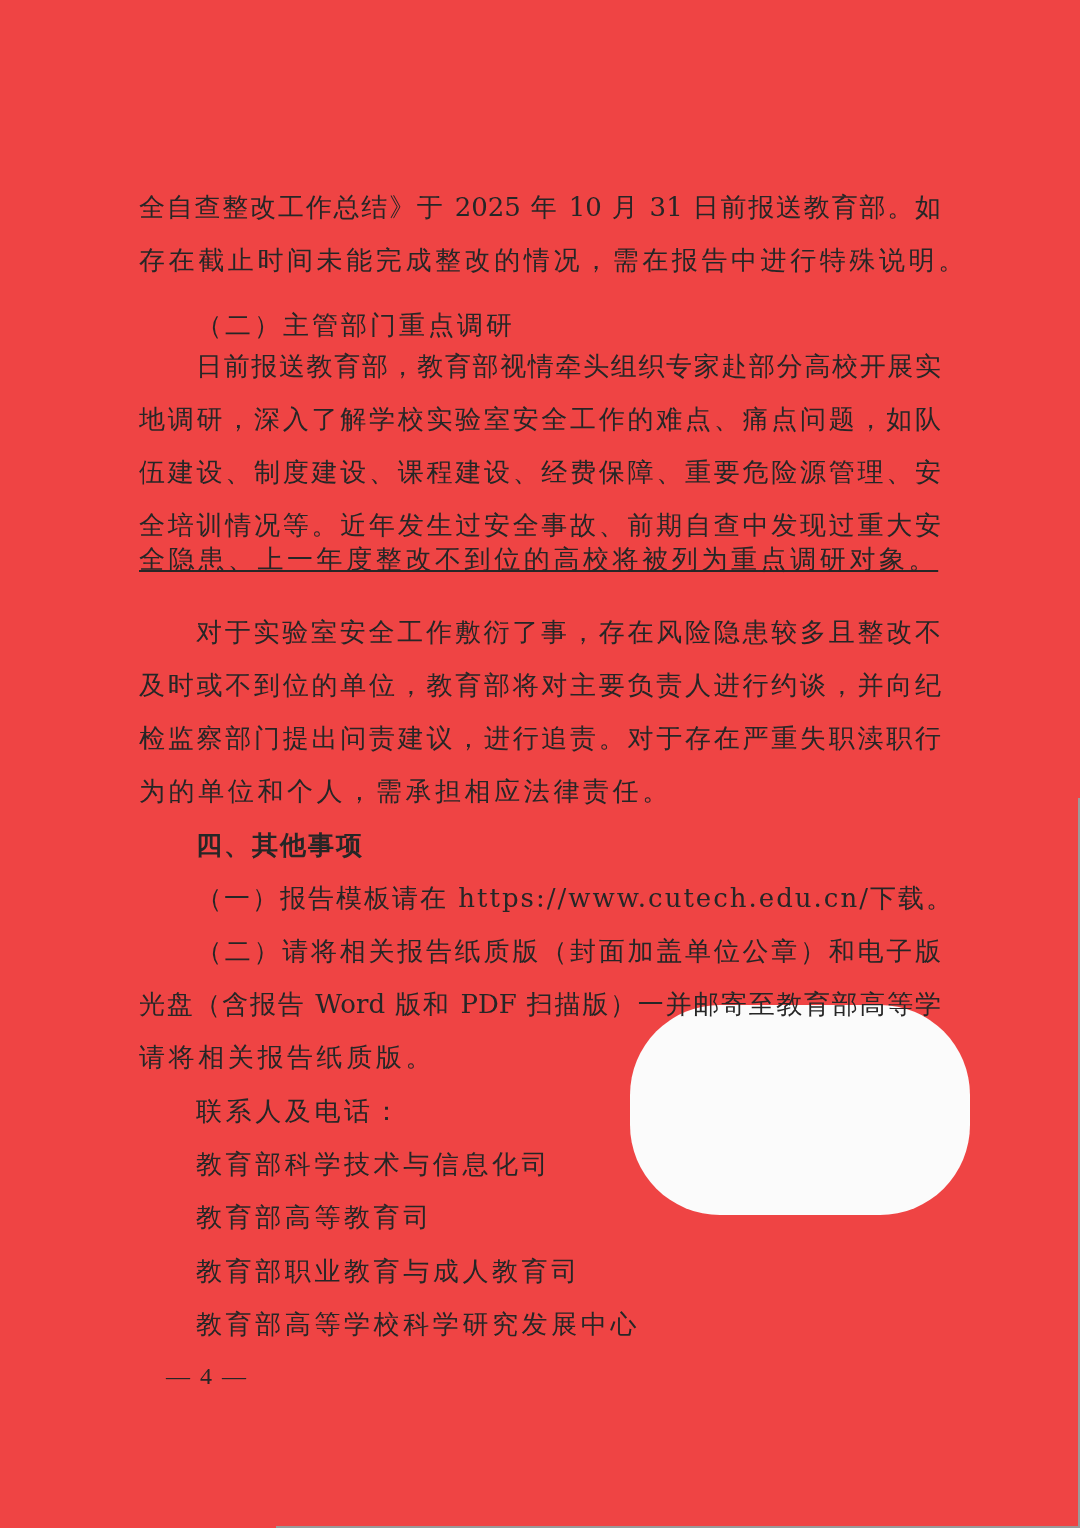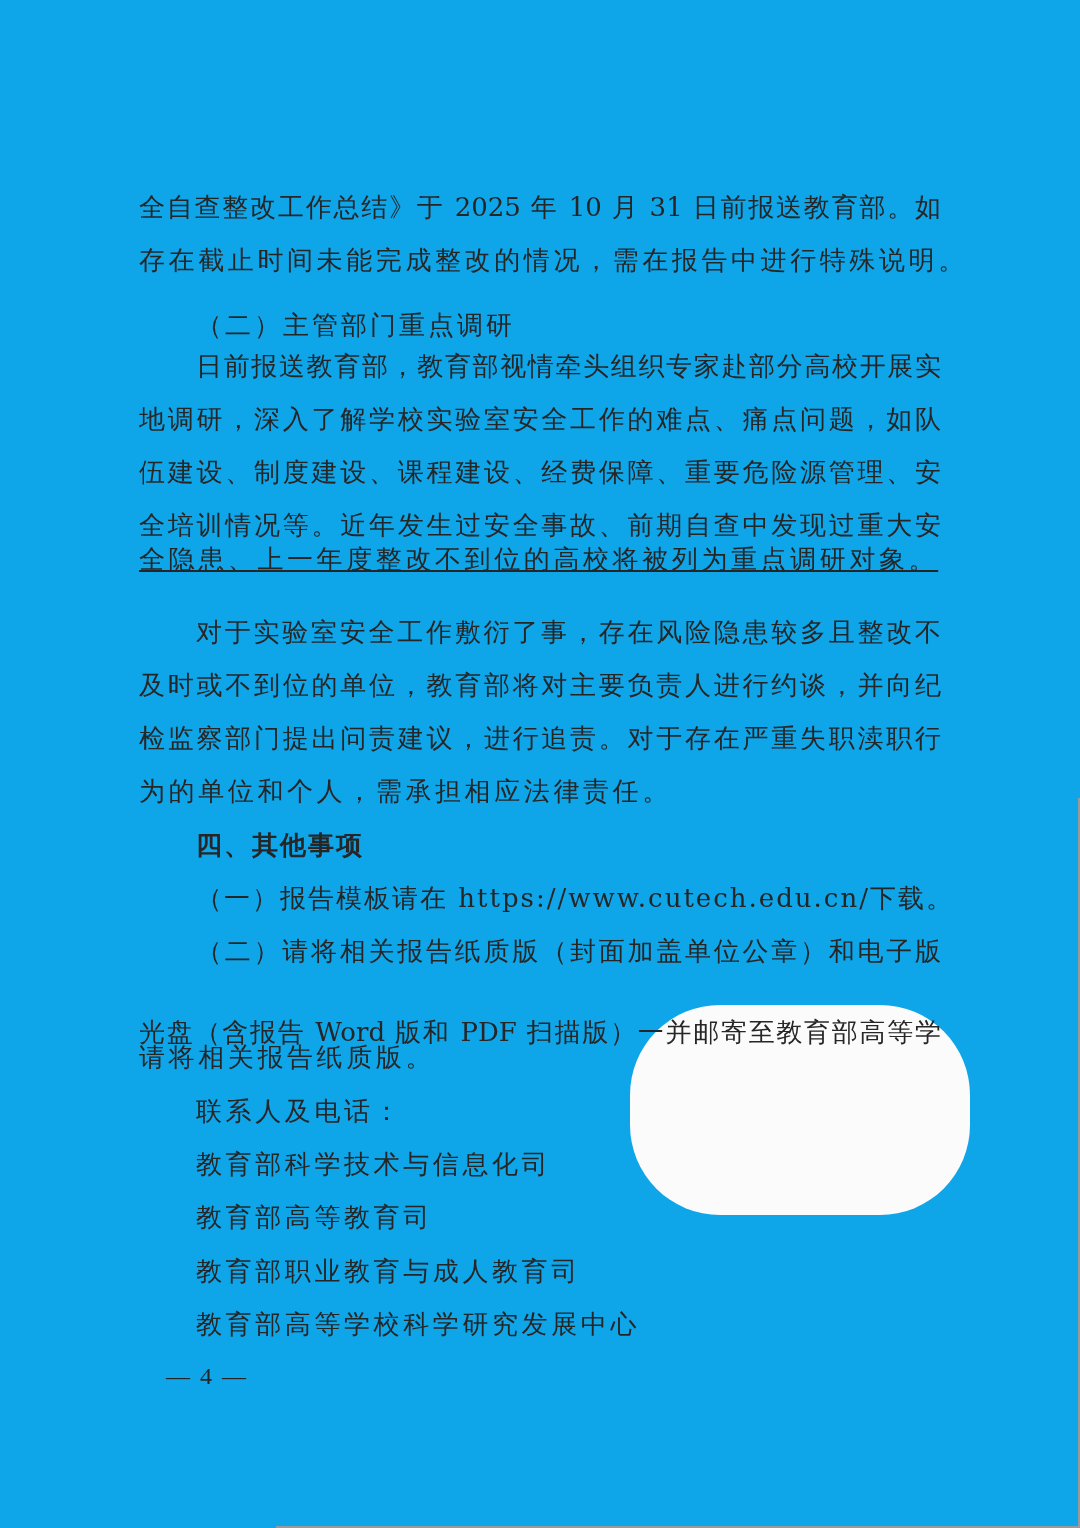--- a/index.html
+++ b/index.html
@@ -14,21 +14,21 @@
       overflow: hidden;
       font-family: "DejaVu Serif", "Liberation Serif", serif;
       color: #222222;
     }
     .page {
       position: absolute;
       left: 0;
       top: 0;
       width: 1080px;
       height: 1528px;
-      background: #0ea5e9;
+      background: #ef4444;
     }
     .line {
       position: absolute;
       left: 139px;
       width: 802px;
       font-size: 26px;
       line-height: 30px;
       height: 30px;
       white-space: nowrap;
       letter-spacing: 3.6px;
@@ -99,21 +99,21 @@
   <div class="line indent justify" style="top:617px; width:745px;">对于实验室安全工作敷衍了事，存在风险隐患较多且整改不</div>
   <div class="line justify" style="top:670px;">及时或不到位的单位，教育部将对主要负责人进行约谈，并向纪</div>
   <div class="line justify" style="top:723px;">检监察部门提出问责建议，进行追责。对于存在严重失职渎职行</div>
   <div class="line" style="top:776px;">为的单位和个人，需承担相应法律责任。</div>
 
   <div class="line indent heading-bold" style="top:830px;">四、其他事项</div>
 
   <div class="line indent" style="top:883px; letter-spacing:2px;">（一）报告模板请在 https://www.cutech.edu.cn/下载。</div>
 
   <div class="line indent justify" style="top:936px; width:745px;">（二）请将相关报告纸质版（封面加盖单位公章）和电子版</div>
-  <div class="line justify" style="top:989px;margin-top:28px;">光盘（含报告 Word 版和 PDF 扫描版）一并邮寄至教育部高等学</div>
+  <div class="line justify" style="top:989px;">光盘（含报告 Word 版和 PDF 扫描版）一并邮寄至教育部高等学</div>
   <div class="line" style="top:1042px;">请将相关报告纸质版。</div>
 
   <div class="line indent" style="top:1096px;">联系人及电话：</div>
   <div class="line indent" style="top:1149px;">教育部科学技术与信息化司</div>
   <div class="line indent" style="top:1202px;">教育部高等教育司</div>
   <div class="line indent" style="top:1309px;">教育部高等学校科学研究发展中心</div>
   <div class="line indent" style="top:1256px;">教育部职业教育与成人教育司</div>
 
   <div class="page-number">— 4 —</div>
 

